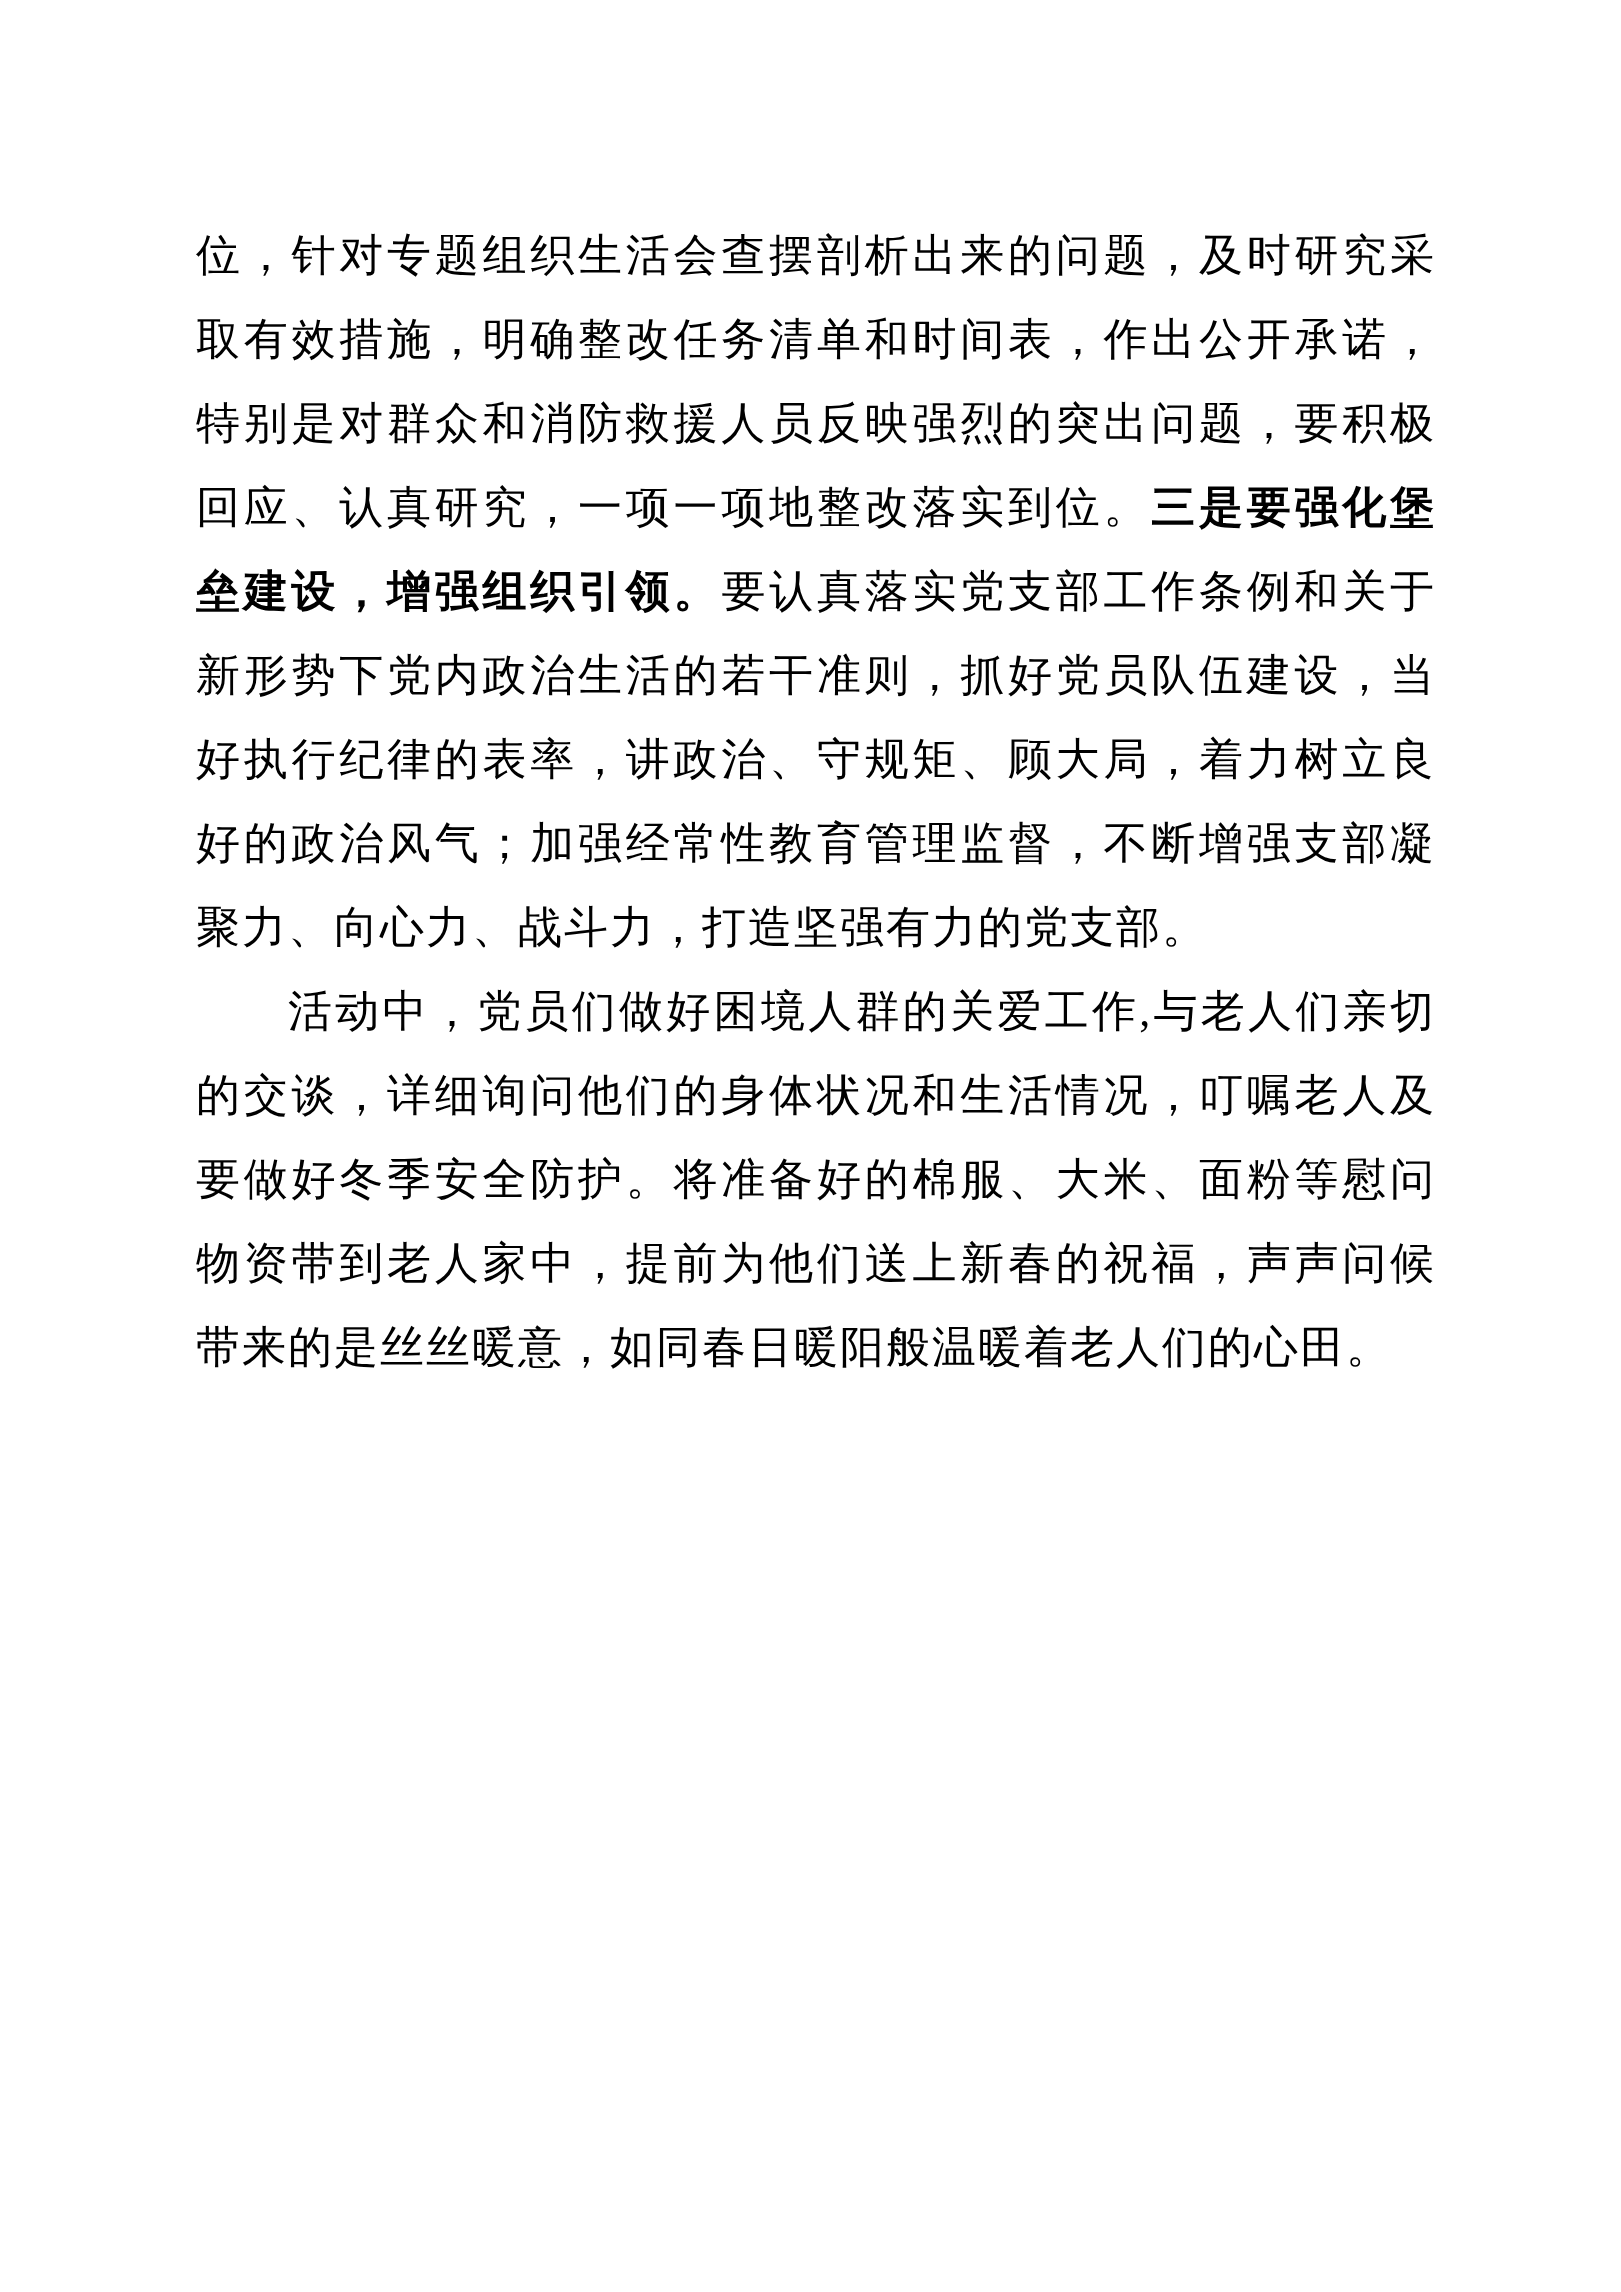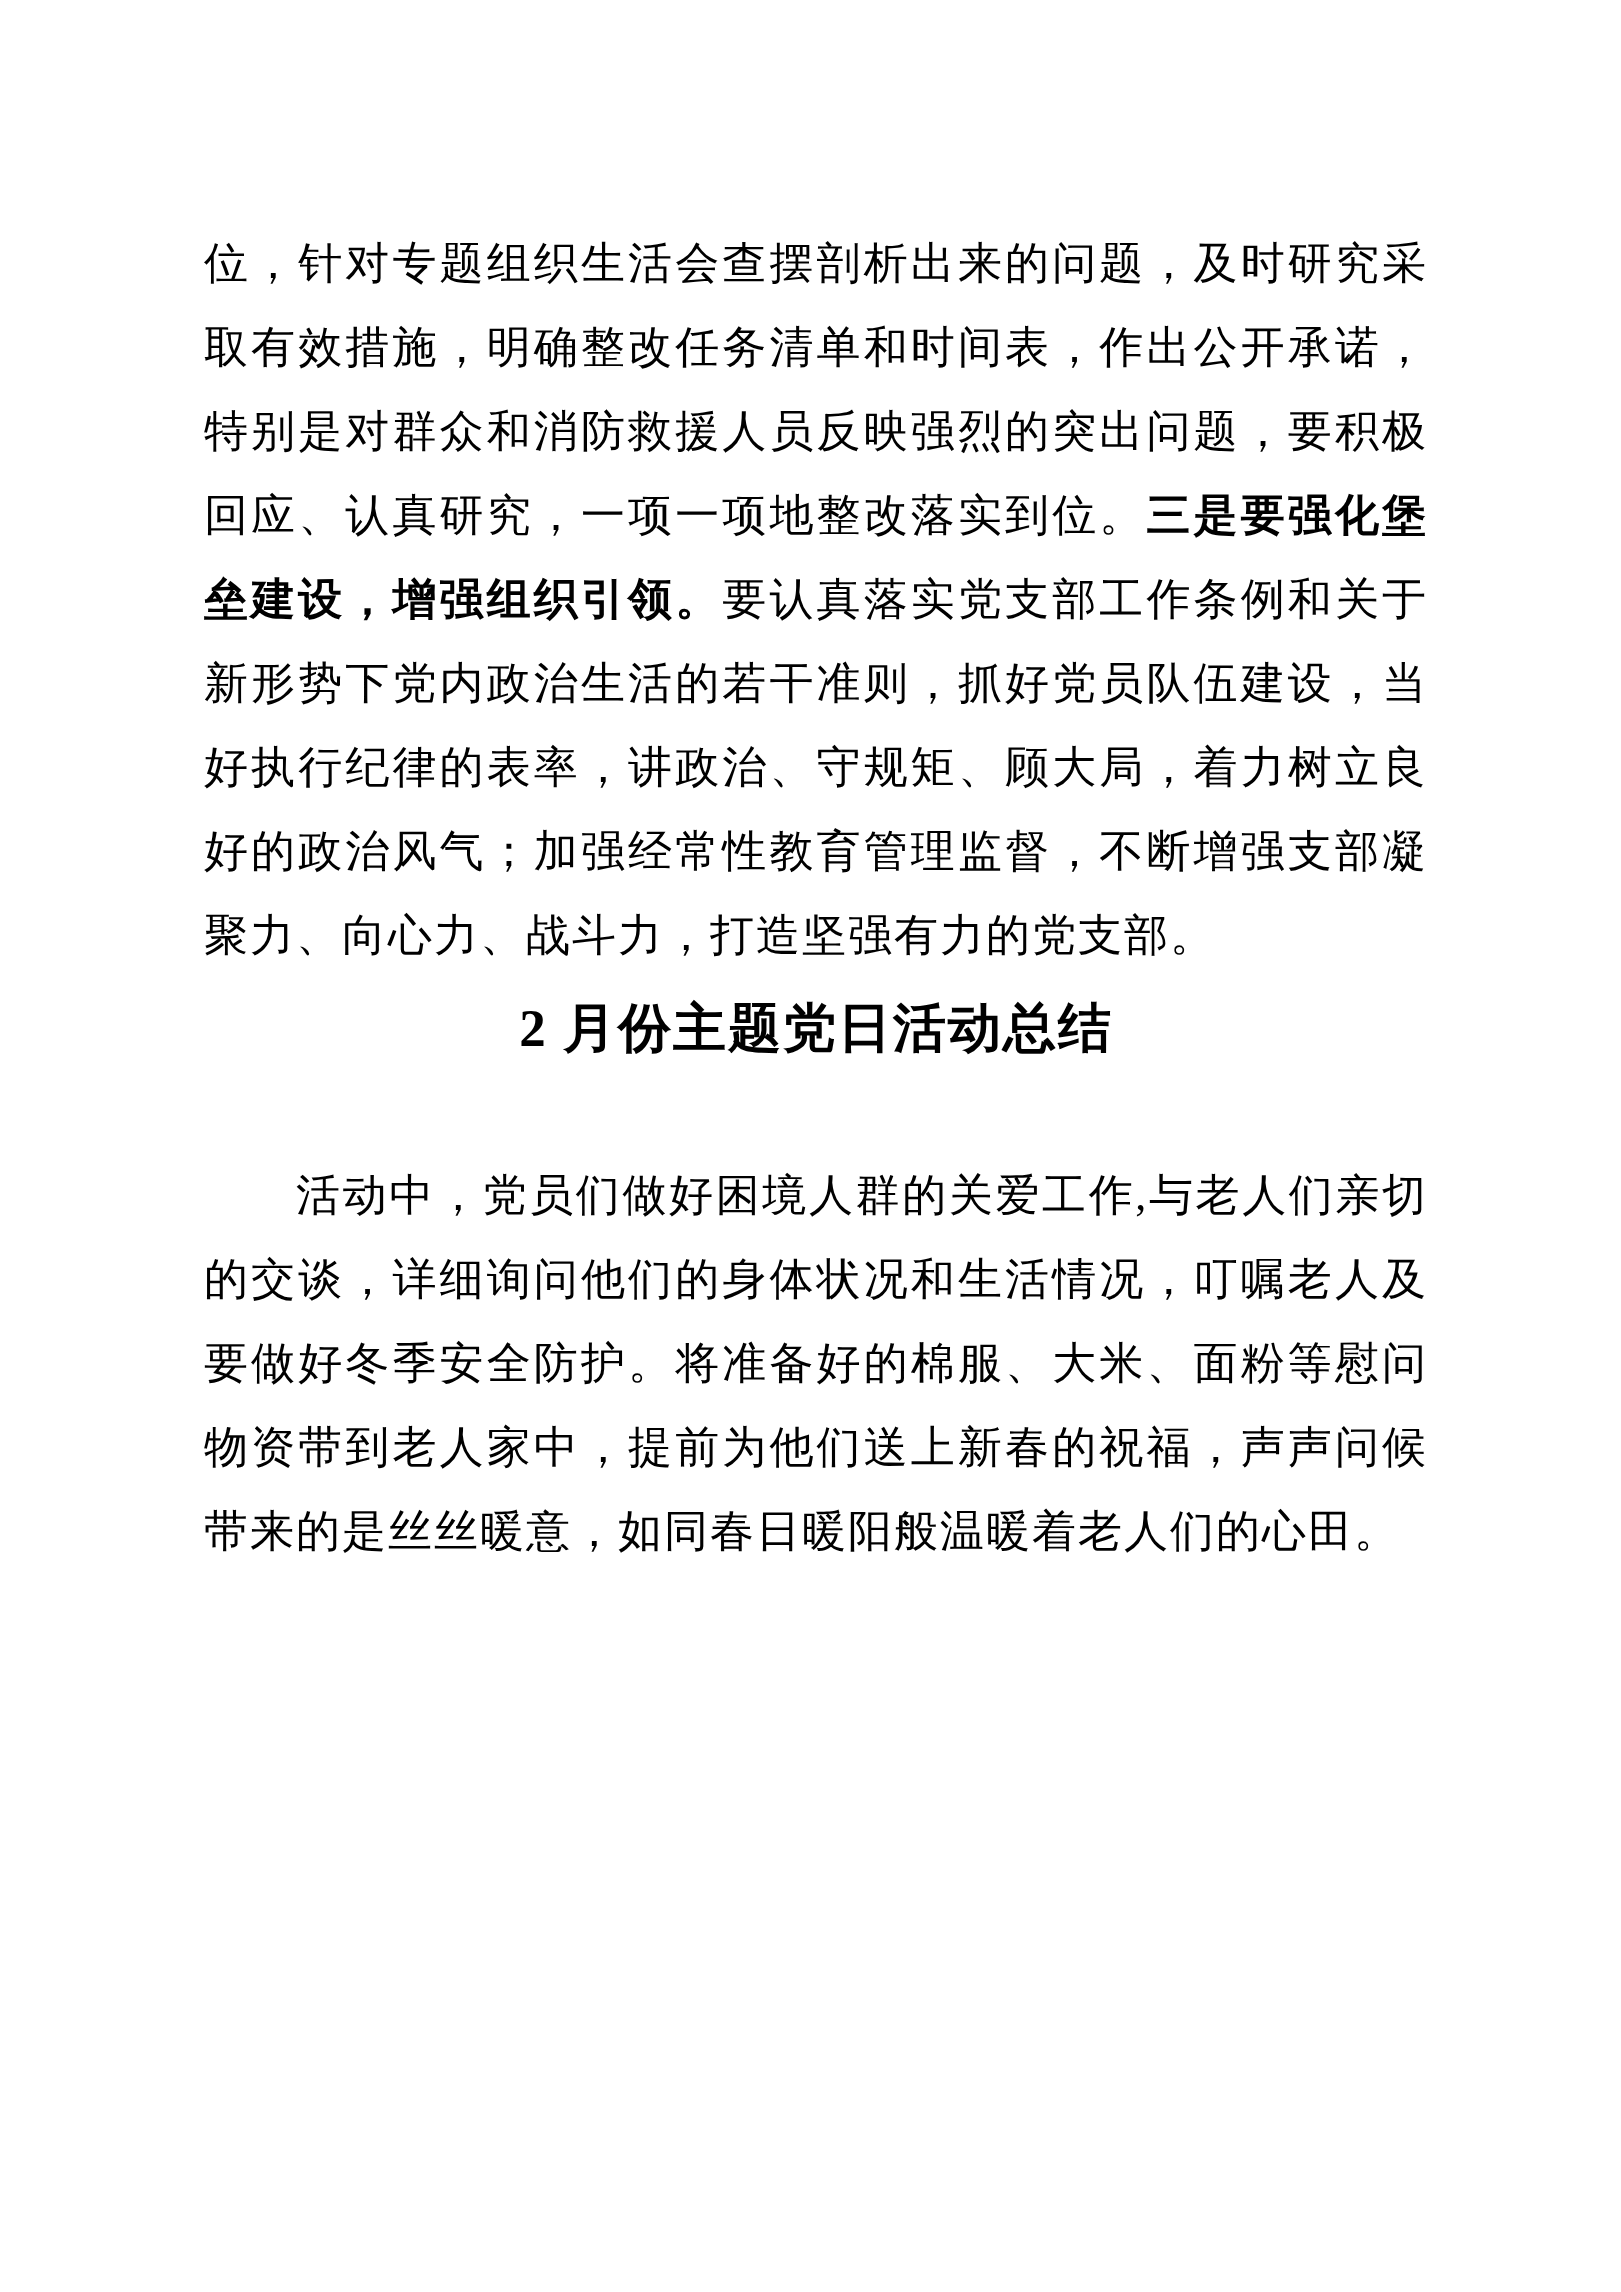--- a/index.html
+++ b/index.html
@@ -20,21 +20,21 @@
     background: #ffffff;
     overflow: hidden;
   }
   .content {
     position: absolute;
     top: 214px;
     left: 196px;
     width: 1240px;
   }
   .body-par {
-    margin: 8px;
+    margin: 0;
     font-size: 44px;
     line-height: 84px;
     letter-spacing: 2px;
     text-align: justify;
     text-justify: inter-ideograph;
     color: #000000;
   }
   .body-par strong {
     font-weight: bold;
   }
@@ -52,20 +52,19 @@
   }
 </style>
 </head>
 <body>
 
 <div class="page">
   <div class="content">
 
     <p class="body-par"><span>位，针对专题组织生活会查摆剖析出来的问题，及时研究采取有效措施，明确整改任务清单和时间表，作出公开承诺，特别是对群众和消防救援人员反映强烈的突出问题，要积极回应、认真研究，一项一项地整改落实到位。</span><strong>三是要强化堡垒建设，增强组织引领。</strong><span>要认真落实党支部工作条例和关于新形势下党内政治生活的若干准则，抓好党员队伍建设，当好执行纪律的表率，讲政治、守规矩、顾大局，着力树立良好的政治风气；加强经常性教育管理监督，不断增强支部凝聚力、向心力、战斗力，打造坚强有力的党支部。</span></p>
 
-    <h1 class="doc-heading">2 月份主题党日活动总结</h1>
 
 
     <p class="body-par indent">活动中，党员们做好困境人群的关爱工作,与老人们亲切的交谈，详细询问他们的身体状况和生活情况，叮嘱老人及要做好冬季安全防护。将准备好的棉服、大米、面粉等慰问物资带到老人家中，提前为他们送上新春的祝福，声声问候带来的是丝丝暖意，如同春日暖阳般温暖着老人们的心田。</p>
 
   </div>
 </div>
 
 
 </body></html>

